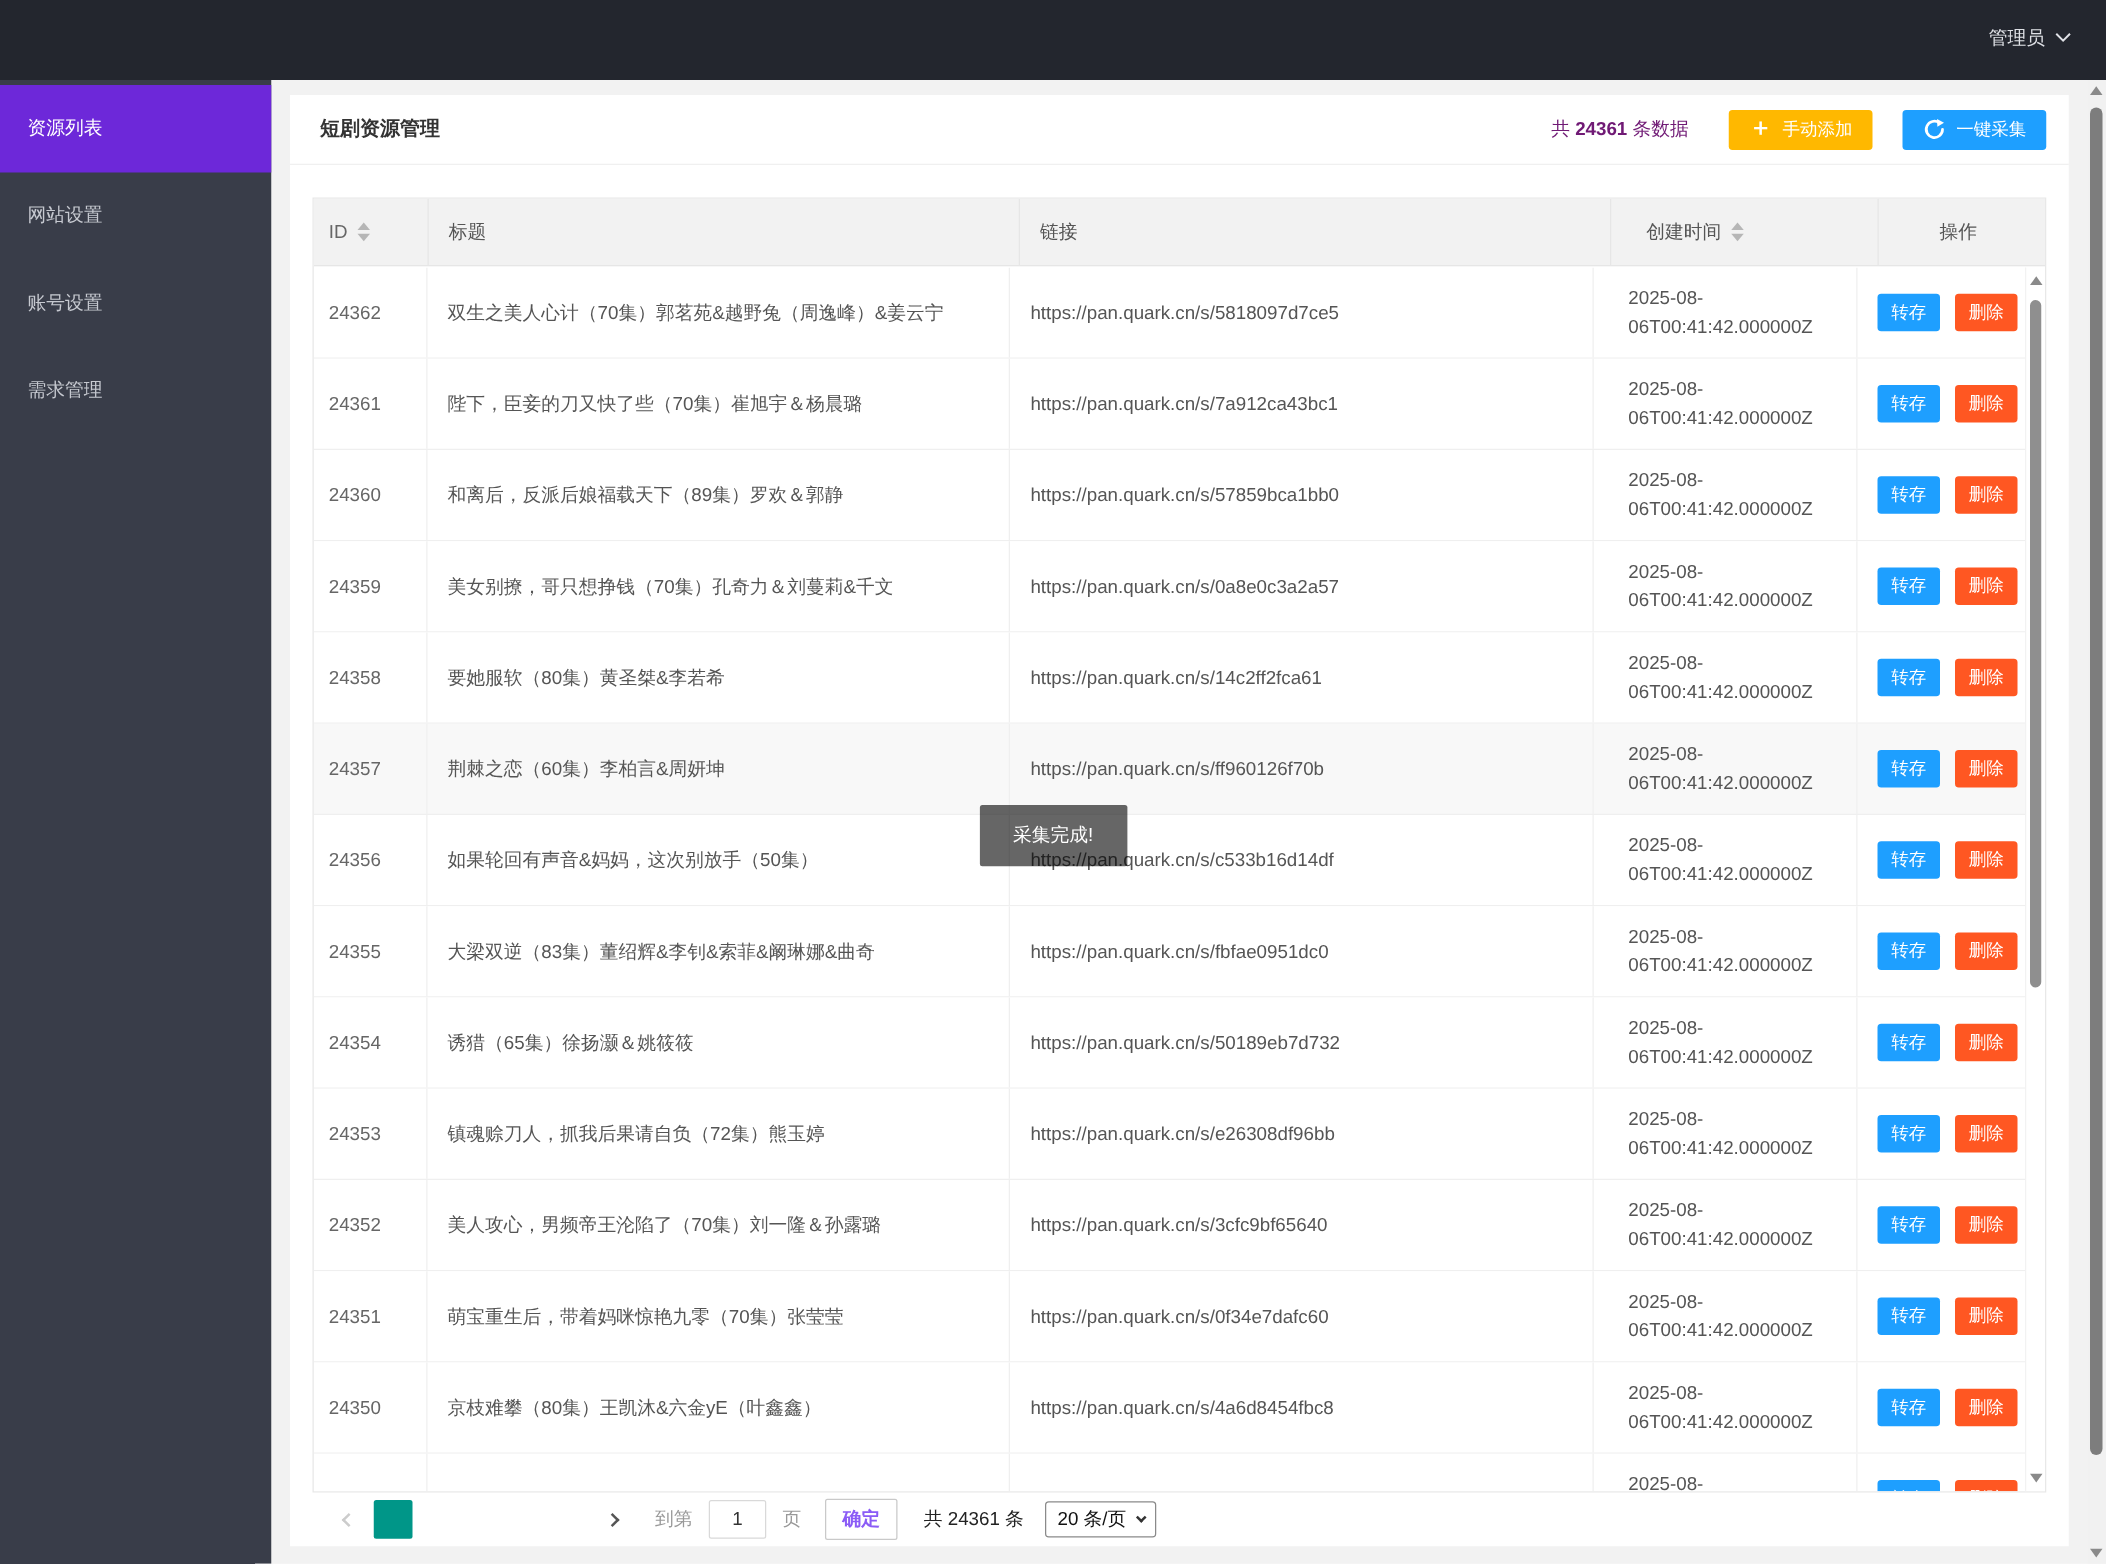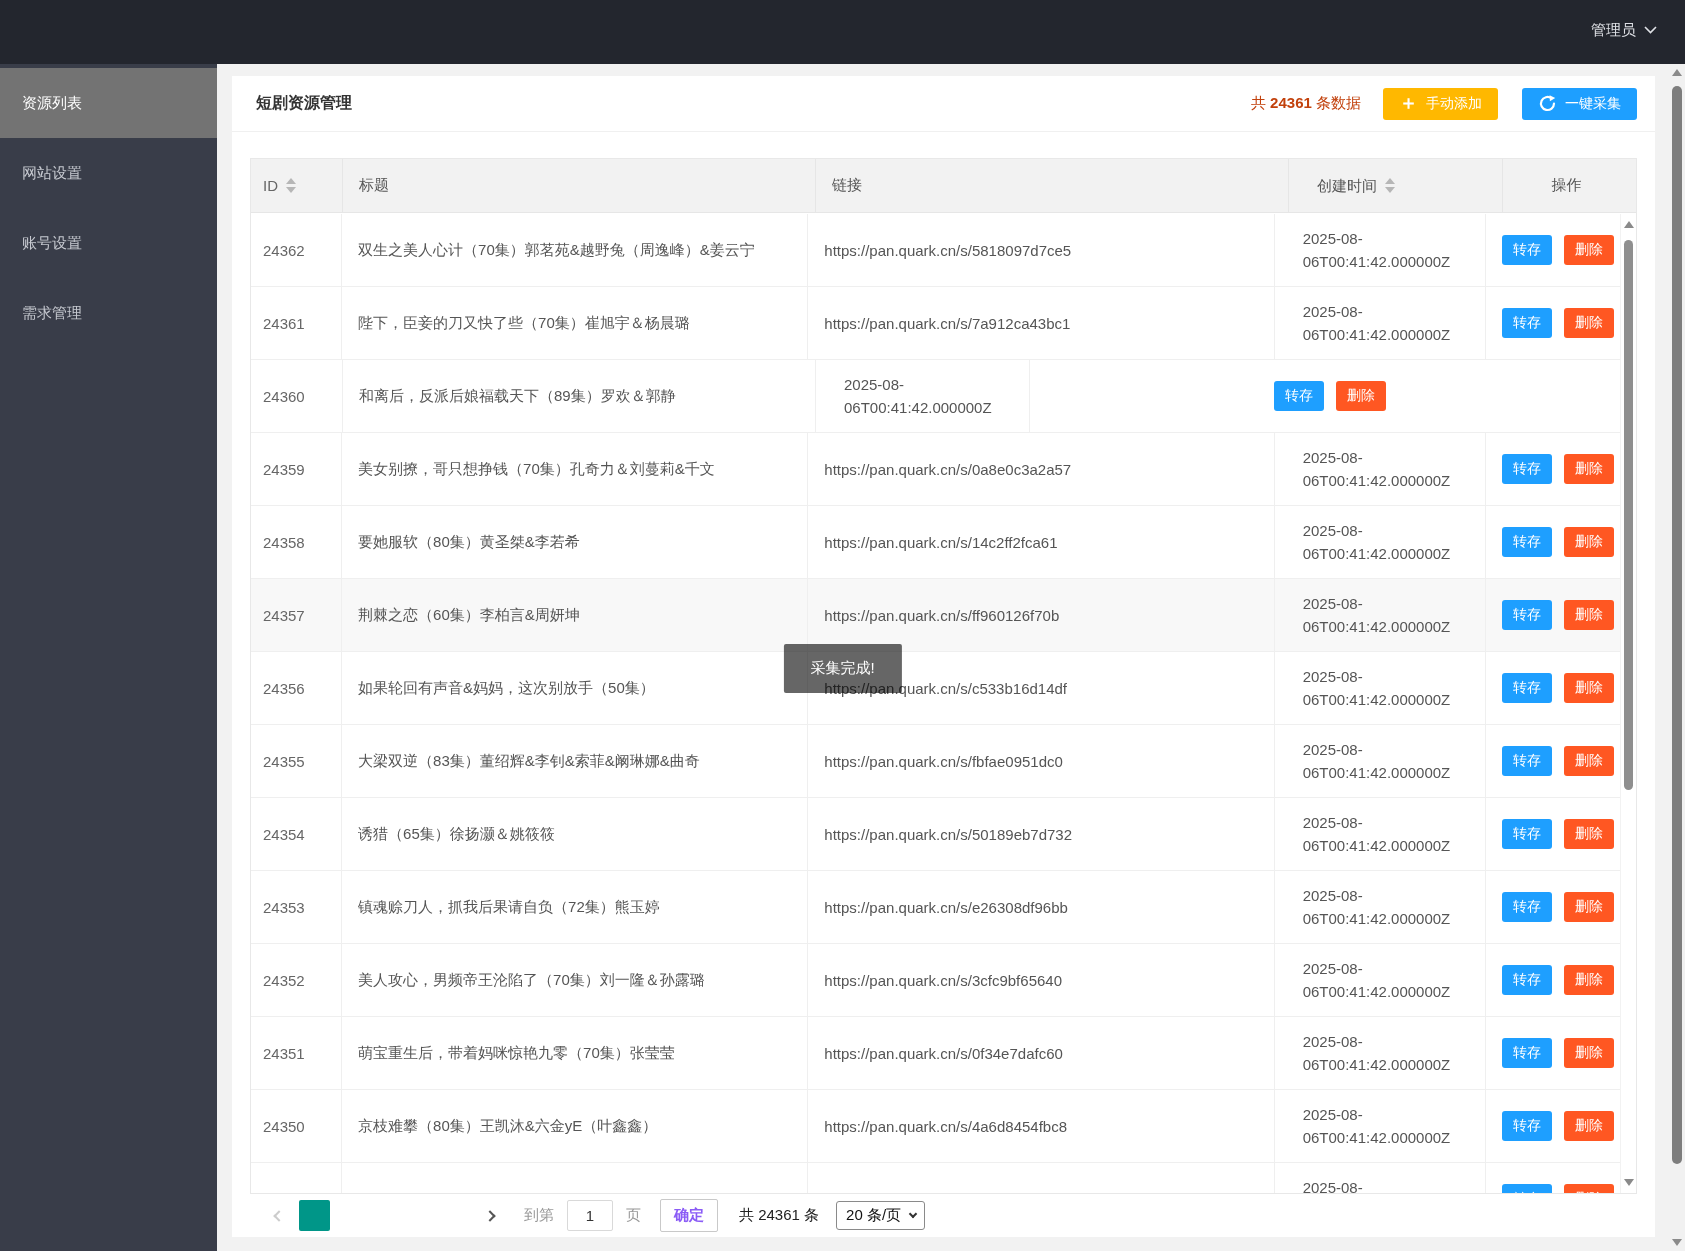--- a/index.html
+++ b/index.html
@@ -10,31 +10,31 @@
   .topbar { position:absolute; left:0; top:0; right:0; height:64px; background:#23262E; z-index:5; }
   .logo { position:absolute; left:0; top:0; width:217px; height:64px; background:#393D49;
           color:#fff; font-size:18px; font-weight:bold; line-height:64px; padding-left:32px; }
   .user { position:absolute; right:28px; top:0; height:60px; display:flex; align-items:center;
           gap:8px; color:#dfe1e6; font-size:15px; cursor:pointer; }
 
   
   .sidebar { position:absolute; left:0; top:64px; bottom:0; width:217px; background:#393D49; z-index:4; }
   .side-menu { padding-top:4px; }
   .side-item { height:70px; line-height:70px; padding-left:22px; color:#c6c9d0; font-size:15px; cursor:pointer; }
-  .side-item.active { background:#737373; color:#fff;font-family:Liberation Serif, serif; }
+  .side-item.active { background:#6d28d9; color:#fff;font-family:Liberation Serif, serif; }
 
   
   .main { position:absolute; left:217px; top:64px; right:0; bottom:0; background:#f2f2f2; }
   .card { position:absolute; left:15px; top:12px; right:30px; bottom:14px; background:#fff; }
 
   .card-header { height:56px; display:flex; align-items:center; padding:0 18px 0 24px;
                  border-bottom:1px solid #f0f0f0; }
   .card-title { font-size:16px; font-weight:bold; color:#333; }
   .spacer { flex:1; }
-  .count { font-size:15px; color:#c2410c; margin-right:22px; }
+  .count { font-size:15px; color:#701a75; margin-right:32px; }
   .count b { font-weight:bold; }
   .hbtn { height:32px; display:flex; align-items:center; gap:8px; border:none; border-radius:3px;
           color:#fff; font-size:14px; padding:0 16px; cursor:pointer; font-family:inherit; }
   .btn-add { background:#FFB800; margin-right:24px; }
   .btn-collect { background:#1E9FFF; }
   .plus { font-size:19px; font-weight:bold; line-height:1; margin-top:-2px; }
 
   
   .table-wrap { position:absolute; top:82px; left:18px; right:18px; height:1036px;
                 border:1px solid #e8e8e8; overflow:hidden; background:#fff; }
@@ -199,20 +199,21 @@
     <div class="td c-link col-line">https://pan.quark.cn/s/7a912ca43bc1</div>
     <div class="td c-date col-line">2025-08-06T00:41:42.000000Z</div>
     <div class="td c-act">
       <button class="abtn btn-save">转存</button>
       <button class="abtn btn-del">删除</button>
     </div>
   </div>
           <div class="trow">
     <div class="td c-id col-line">24360</div>
     <div class="td c-title col-line">和离后，反派后娘福载天下（89集）罗欢＆郭静</div>
+    <div class="td c-link col-line">https://pan.quark.cn/s/57859bca1bb0</div>
     <div class="td c-date col-line">2025-08-06T00:41:42.000000Z</div>
     <div class="td c-act">
       <button class="abtn btn-save">转存</button>
       <button class="abtn btn-del">删除</button>
     </div>
   </div>
           <div class="trow">
     <div class="td c-id col-line">24359</div>
     <div class="td c-title col-line">美女别撩，哥只想挣钱（70集）孔奇力＆刘蔓莉&amp;千文</div>
     <div class="td c-link col-line">https://pan.quark.cn/s/0a8e0c3a2a57</div>

